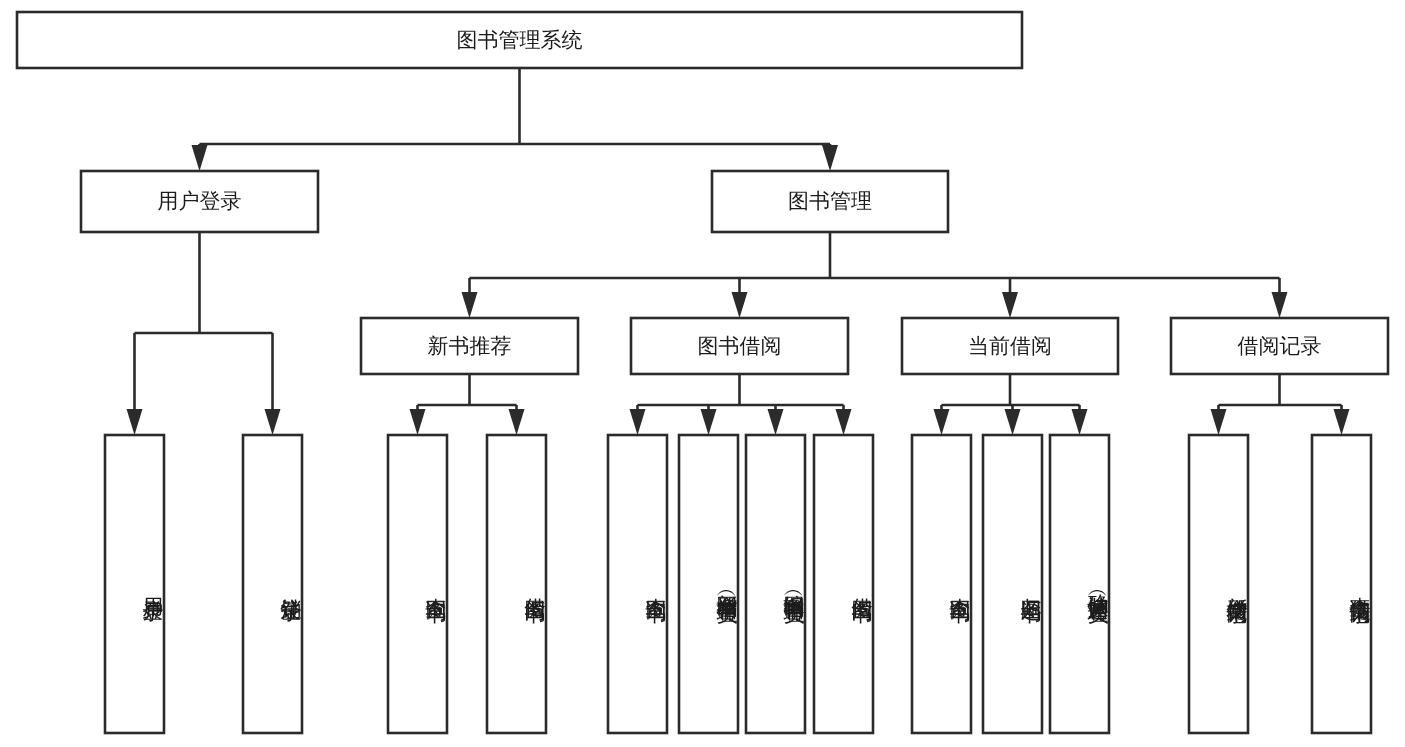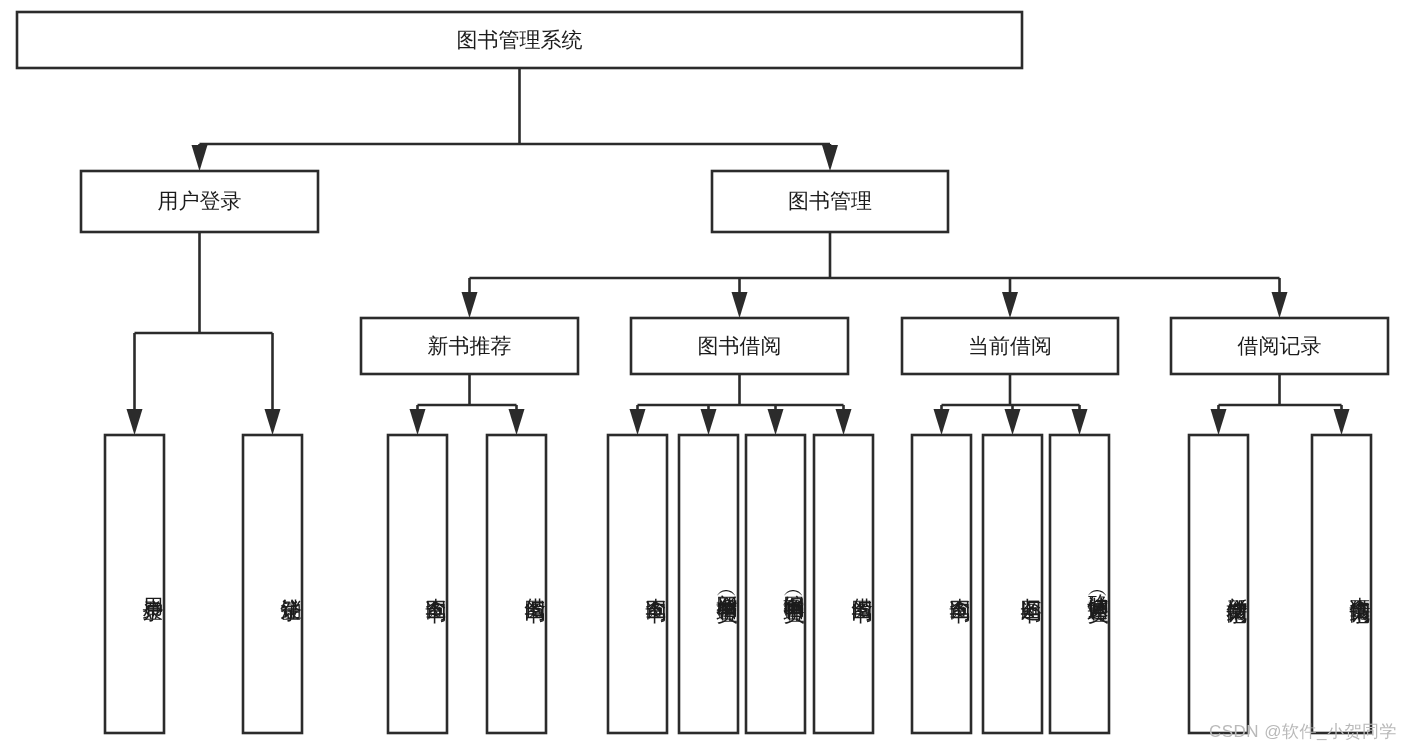--- a/index.html
+++ b/index.html
@@ -174,15 +174,14 @@
       <div class="node-label-v" style="left: 679px; top: 445px; width: 59px; height: 278px;">新增图书（管理员）</div>
       <div class="node-label-v" style="left: 746px; top: 445px; width: 59px; height: 278px;">编辑图书（管理员）</div>
       <div class="node-label-v" style="left: 814px; top: 445px; width: 59px; height: 278px;">借阅图书</div>
       <div class="node-label-v" style="left: 912px; top: 445px; width: 59px; height: 278px;">查询图书</div>
       <div class="node-label-v" style="left: 983px; top: 445px; width: 59px; height: 278px;">归还图书</div>
       <div class="node-label-v" style="left: 1050px; top: 445px; width: 59px; height: 278px;">确认归还（管理员）</div>
       <div class="node-label-v" style="left: 1189px; top: 445px; width: 59px; height: 278px;">新增借阅记录</div>
       <div class="node-label-v" style="left: 1312px; top: 445px; width: 59px; height: 278px;">查询借阅记录</div>
     </div>
 
-  <div class="watermark">CSDN @软件_小贺同学</div>
 
 </div>
 
 </body></html>

